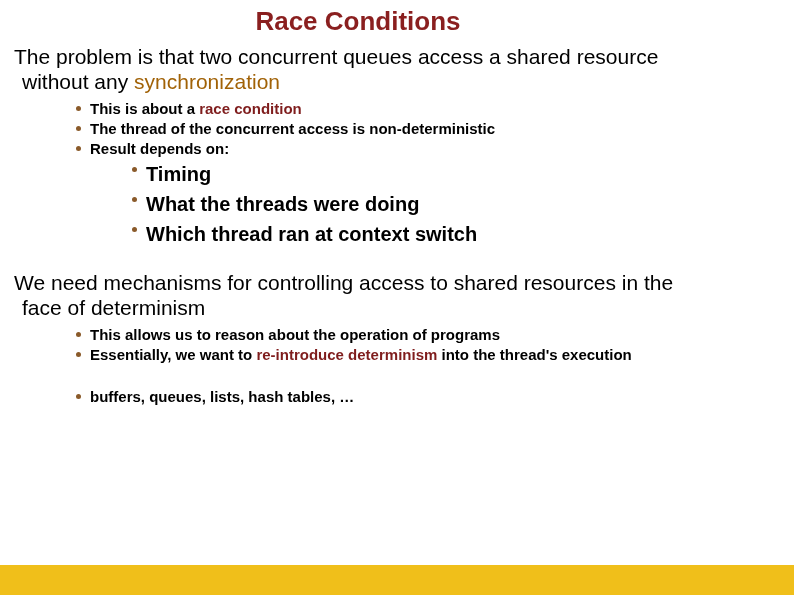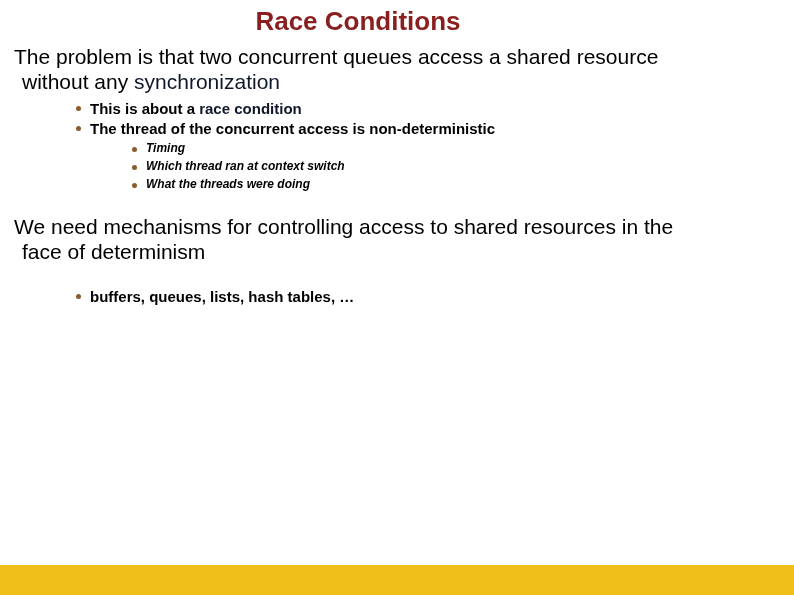--- a/index.html
+++ b/index.html
@@ -1,55 +1,62 @@
 <!DOCTYPE html>
 <html><head>
 <meta charset="utf-8">
 <style>
   * { margin: 0; padding: 0; box-sizing: border-box; }
   html, body { width: 794px; height: 595px; font-family: Arial, Helvetica, sans-serif; background: #fff; overflow: hidden; }
   .slide { position: relative; width: 716px; height: 595px; }
   .title { font-size: 26px; font-weight: bold; color: #8a1f1f; text-align: center; padding-top: 6px; padding-bottom: 8px; }
   .block { padding: 0 14px 0 14px; margin-bottom: 22px; }
   .main-text { font-size: 21px; color: #000; line-height: 1.18; text-indent: -8px; padding-left: 8px; }
-  .main-text .accent { color: #0f172a; }
+  .main-text .accent { color: #a16207; }
   .sub-list { margin-top: 4px; padding-left: 62px; }
   .sub-list .item { font-size: 15px; font-weight: bold; line-height: 1.35; position: relative; padding-left: 14px; }
   .sub-list .item::before { content: ""; position: absolute; left: 0; top: 7px; width: 5px; height: 5px; border-radius: 50%; background: #8a5a2a; }
-  .sub-list .item .accent { color: #0f172a; }
+  .sub-list .item .accent { color: #7f1d1d; }
   .sub-sub-list { padding-left: 56px; }
-  .sub-sub-list .item { font-size: 12px; font-weight: bold; line-height: 1.5; position: relative; padding-left: 14px; font-style: italic; }
+  .sub-sub-list .item { font-size: 20px; font-weight: bold; line-height: 1.5; position: relative; padding-left: 14px; }
   .sub-sub-list .item::before { content: ""; position: absolute; left: 0; top: 8px; width: 5px; height: 5px; border-radius: 50%; background: #8a5a2a; }
   .footer-bar { position: absolute; left: 0; bottom: 0; width: 794px; height: 30px; background: #f0bf1a; }
 </style>
 </head>
 <body>
 
 <div class="slide">
   <div class="title">Race Conditions</div>
 
   <div class="block">
     <div class="main-text">
       <span>The problem is that two concurrent queues access a shared resource without any </span><span class="accent">synchronization</span>
     </div>
     <div class="sub-list">
       <div class="item">
         <span>This is about a </span><span class="accent">race condition</span>
       </div>
       <div class="item">The thread of the concurrent access is non-deterministic</div>
+      <div class="item">Result depends on:</div>
       <div class="sub-sub-list">
         <div class="item">Timing</div>
+        <div class="item">What the threads were doing</div>
         <div class="item">Which thread ran at context switch</div>
-        <div class="item">What the threads were doing</div>
       </div>
     </div>
   </div>
 
   <div class="block">
     <div class="main-text">We need mechanisms for controlling access to shared resources in the face of determinism</div>
+    <div class="sub-list">
+      <div class="item">This allows us to reason about the operation of programs</div>
+      <div class="item">
+        <span>Essentially, we want to </span><span class="accent">re-introduce determinism</span><span> into the thread's execution</span>
+      </div>
+    </div>
   </div>
 
   <div class="block">
     <div class="sub-list">
       <div class="item">buffers, queues, lists, hash tables, …</div>
     </div>
   </div>
 
   <div class="footer-bar"></div>
 </div>

